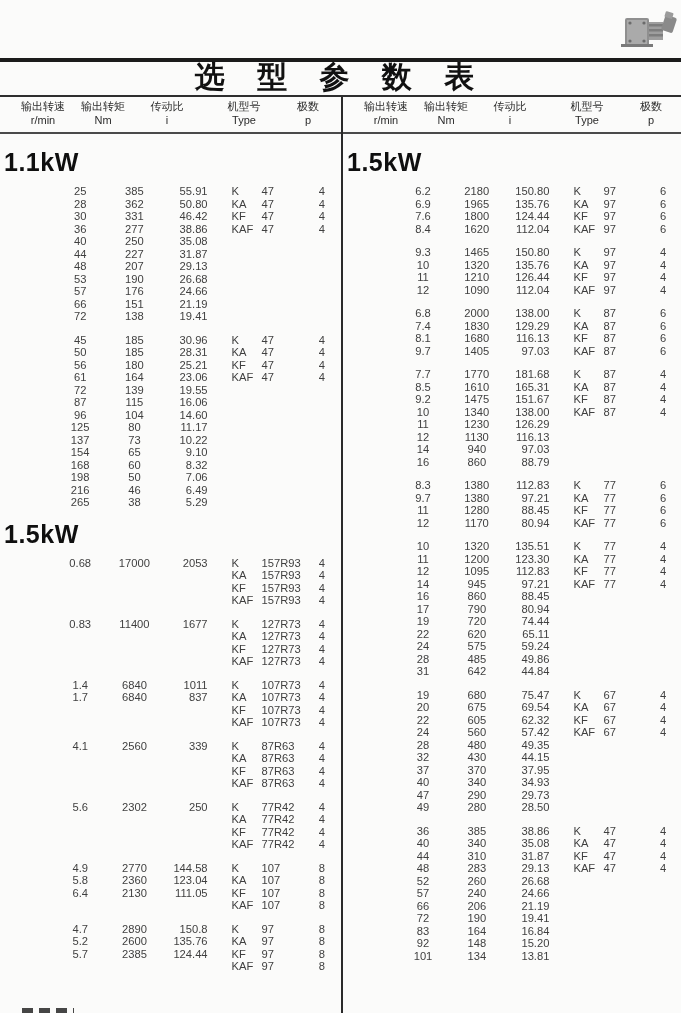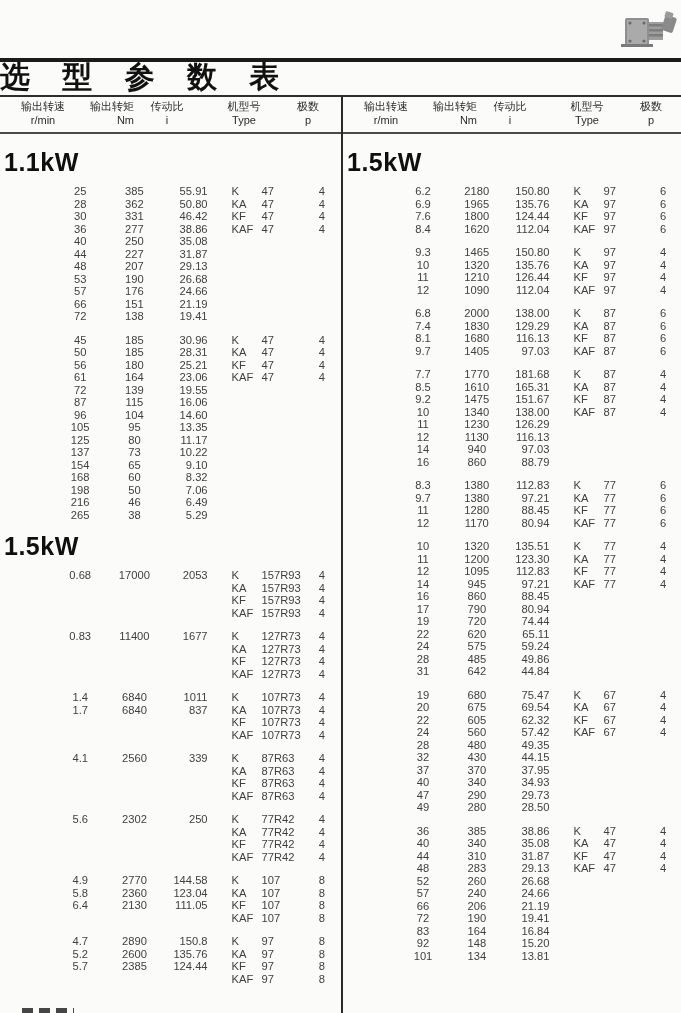--- a/index.html
+++ b/index.html
@@ -13,21 +13,21 @@
     color: #3f3f3f;
     overflow: hidden;
   }
   .photo { position:absolute; top:4px; right:2px; width:60px; height:52px; }
   .rule-top    { position:absolute; top:58px;  left:0; width:681px; height:4px;   background:#1b1b1b; }
   .rule-title  { position:absolute; top:95px;  left:0; width:681px; height:2px;   background:#2e2e2e; }
   .rule-header { position:absolute; top:132px; left:0; width:681px; height:1.5px; background:#4a4a4a; }
   .divider     { position:absolute; top:97px;  left:341px; width:2px; bottom:0;   background:#2a2a2a; }
   .title {
     position:absolute; top:61px; left:0; width:681px;
-    text-align:left; font-size:30px; font-weight:bold; color:#111;
+    text-align:center; font-size:30px; font-weight:bold; color:#111;
     letter-spacing:12px; line-height:32px; white-space:nowrap;
   }
   .header-row { position:absolute; top:99px; left:0; width:681px; display:flex; }
   .half-h { width:340px; display:flex; padding-left:14px; }
   .half-h + .half-h { width:338px; margin-left:3px; }
   .hcell { font-size:11px; line-height:14px; text-align:center; color:#2b2b2b; }
   .hcell .unit { color:#2b2b2b; }
   .columns { position:absolute; top:139px; left:0; width:681px; bottom:0; display:flex;justify-content:flex-end; }
   .col { width:340px; overflow:hidden; }
   .col + .col { width:338px; margin-left:3px; }
@@ -37,21 +37,21 @@
   }
   .group { margin-bottom:11px;padding-left:40px; }
   .row { display:flex; height:12.5px; line-height:12.5px; font-size:11.2px; padding-left:14px; white-space:nowrap; }
   .c-speed  { width:58px;  text-align:center; }
   .c-torque { width:62px;  text-align:center; }
   .c-ratio  { width:66px;  text-align:right; padding-right:16px; }
   .c-type   { width:88px;  padding-left:8px; display:flex; }
   .c-prefix { width:30px;  text-align:left; }
   .c-model  { text-align:left; }
   .c-poles  { width:40px;  text-align:center; }
-  .hc-speed  { width:58px; } .hc-torque { width:62px;text-align:right; } .hc-ratio { width:66px; }
+  .hc-speed  { width:58px; } .hc-torque { width:62px; } .hc-ratio { width:66px; }
   .hc-type   { width:88px; } .hc-poles  { width:40px; }
   .clip-artifact {
     position:absolute; left:22px; bottom:0; width:52px; height:5px;
     background: repeating-linear-gradient(90deg,#262626 0 11px, transparent 11px 17px);
     opacity:.85;
   }
 </style>
 </head>
 <body>
 
@@ -308,30 +308,20 @@
             <div class="c-speed">96</div>
             <div class="c-torque">104</div>
             <div class="c-ratio">14.60</div>
             <div class="c-type">
               <div class="c-prefix"></div>
               <div class="c-model"></div>
             </div>
             <div class="c-poles"></div>
           </div>
           <div class="row">
-            <div class="c-speed">105</div>
-            <div class="c-torque">95</div>
-            <div class="c-ratio">13.35</div>
-            <div class="c-type">
-              <div class="c-prefix"></div>
-              <div class="c-model"></div>
-            </div>
-            <div class="c-poles"></div>
-          </div>
-          <div class="row">
             <div class="c-speed">125</div>
             <div class="c-torque">80</div>
             <div class="c-ratio">11.17</div>
             <div class="c-type">
               <div class="c-prefix"></div>
               <div class="c-model"></div>
             </div>
             <div class="c-poles"></div>
           </div>
           <div class="row">

